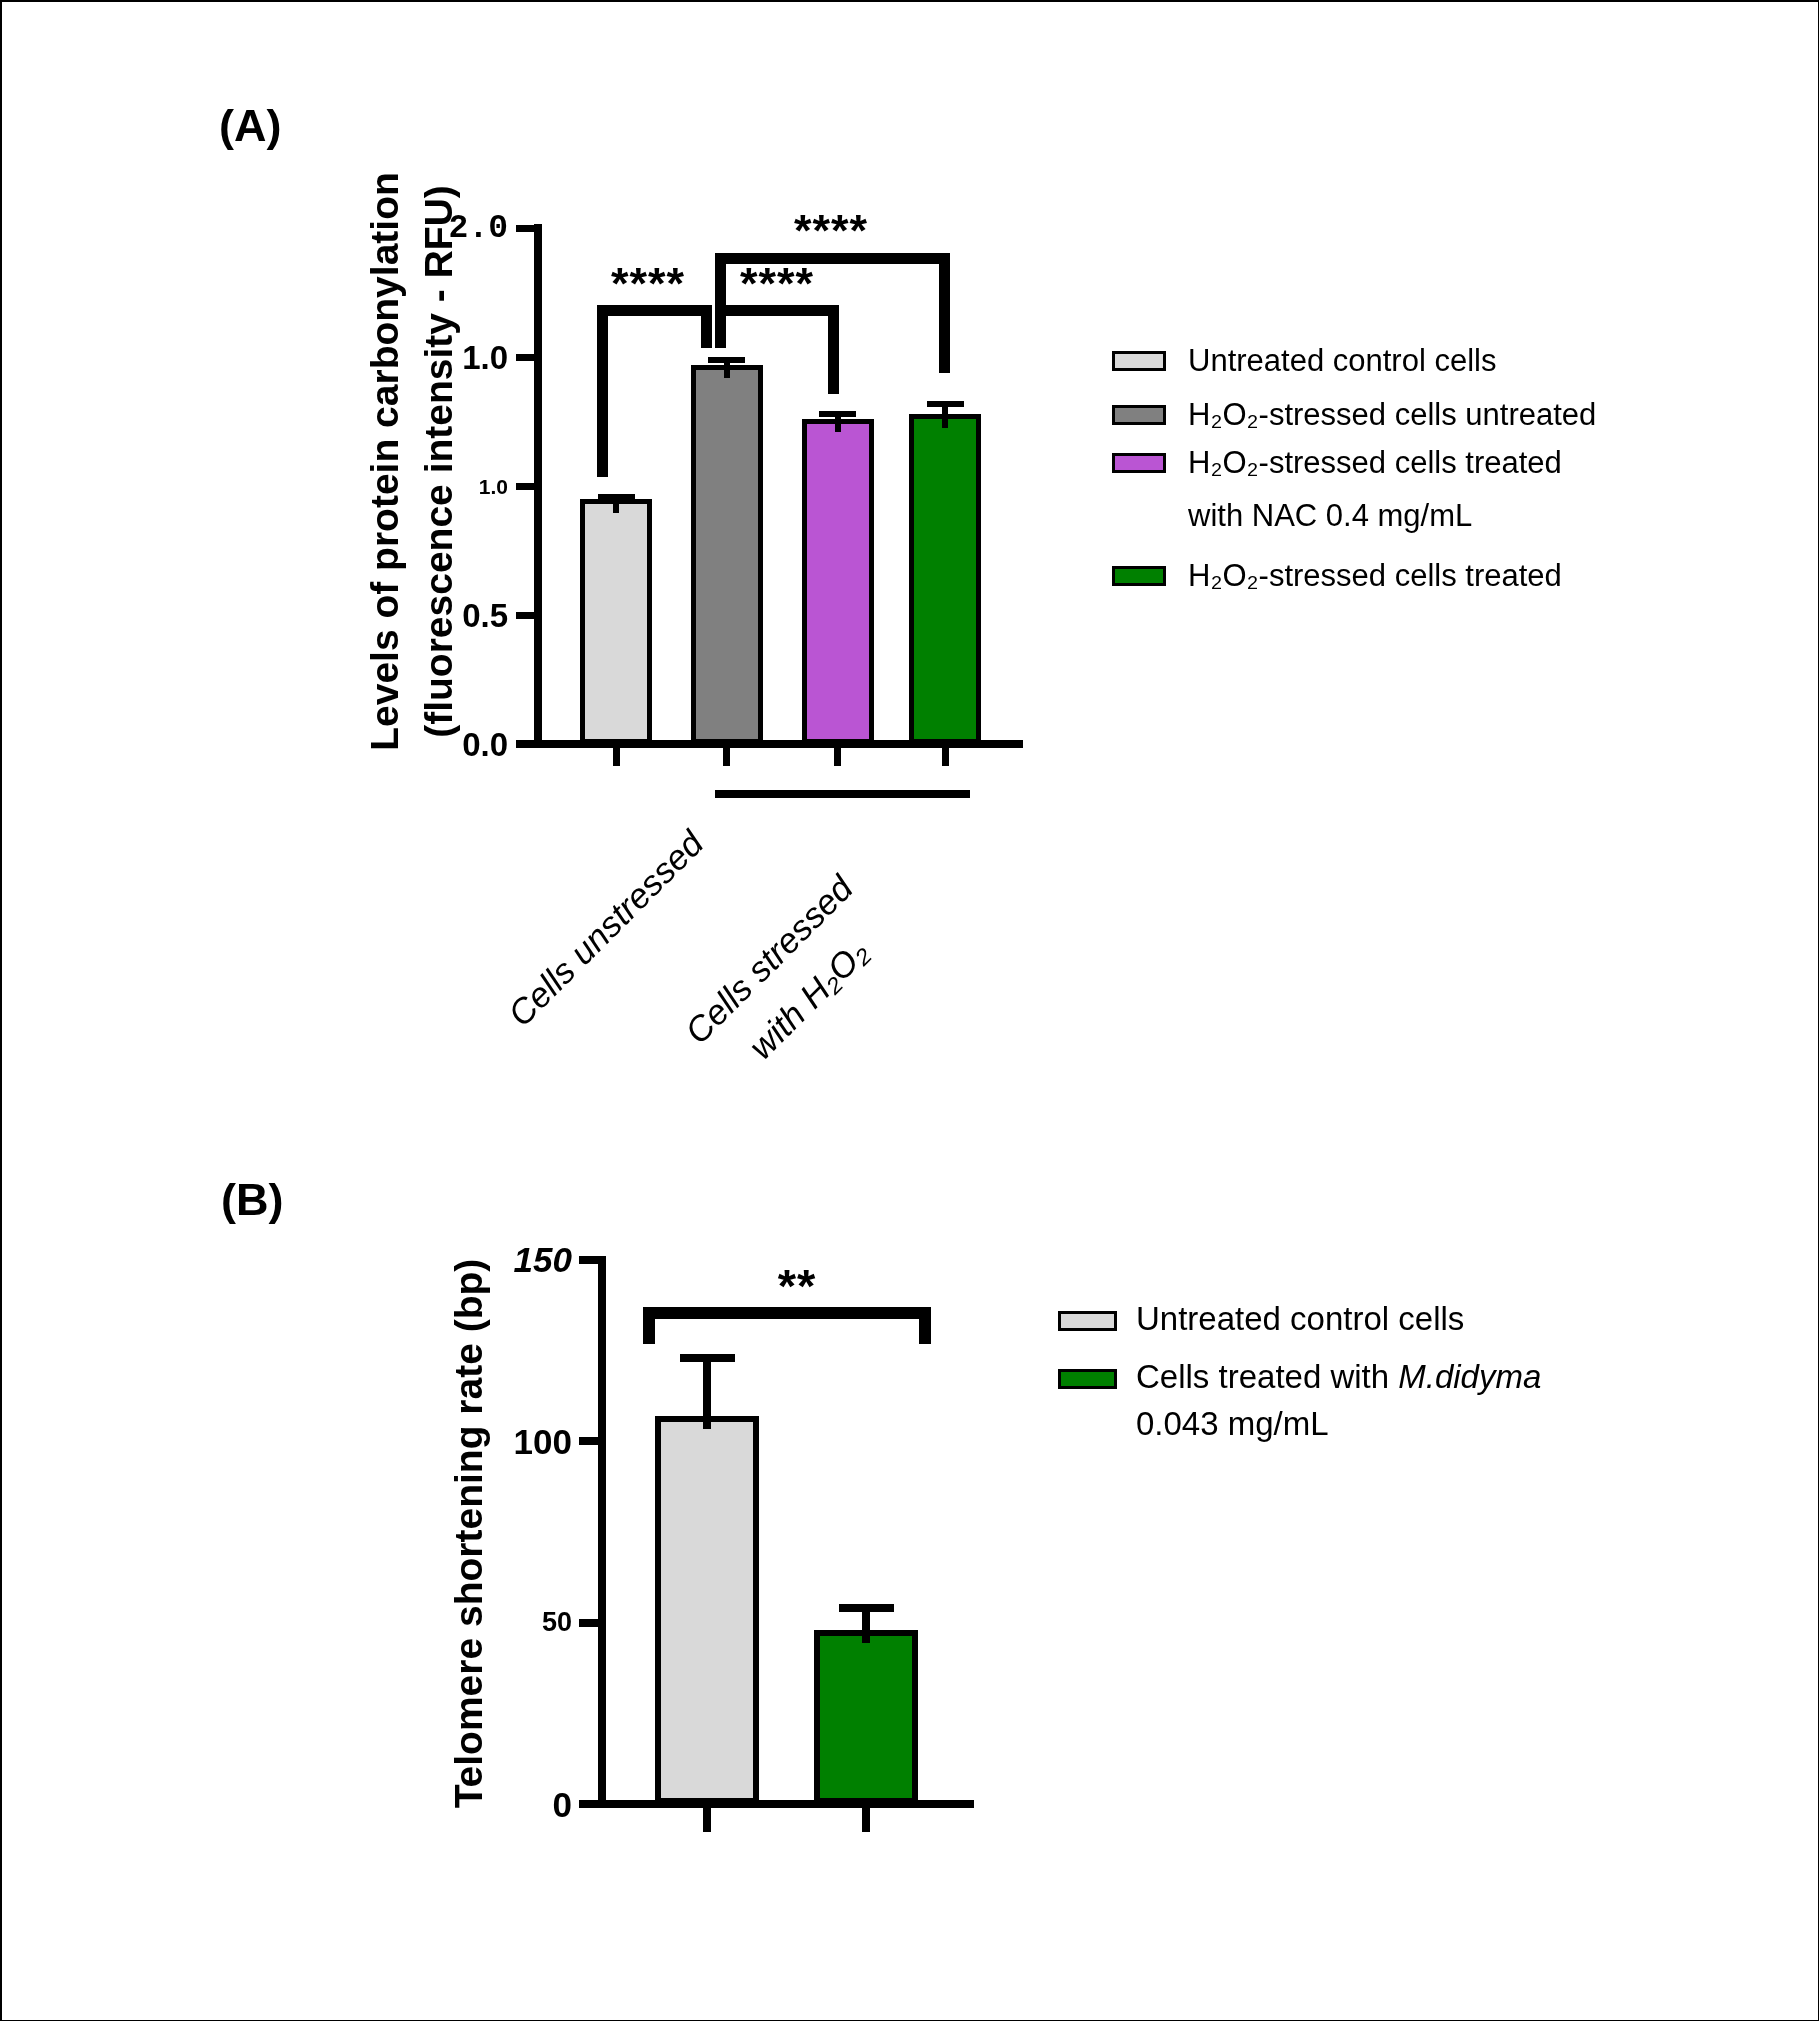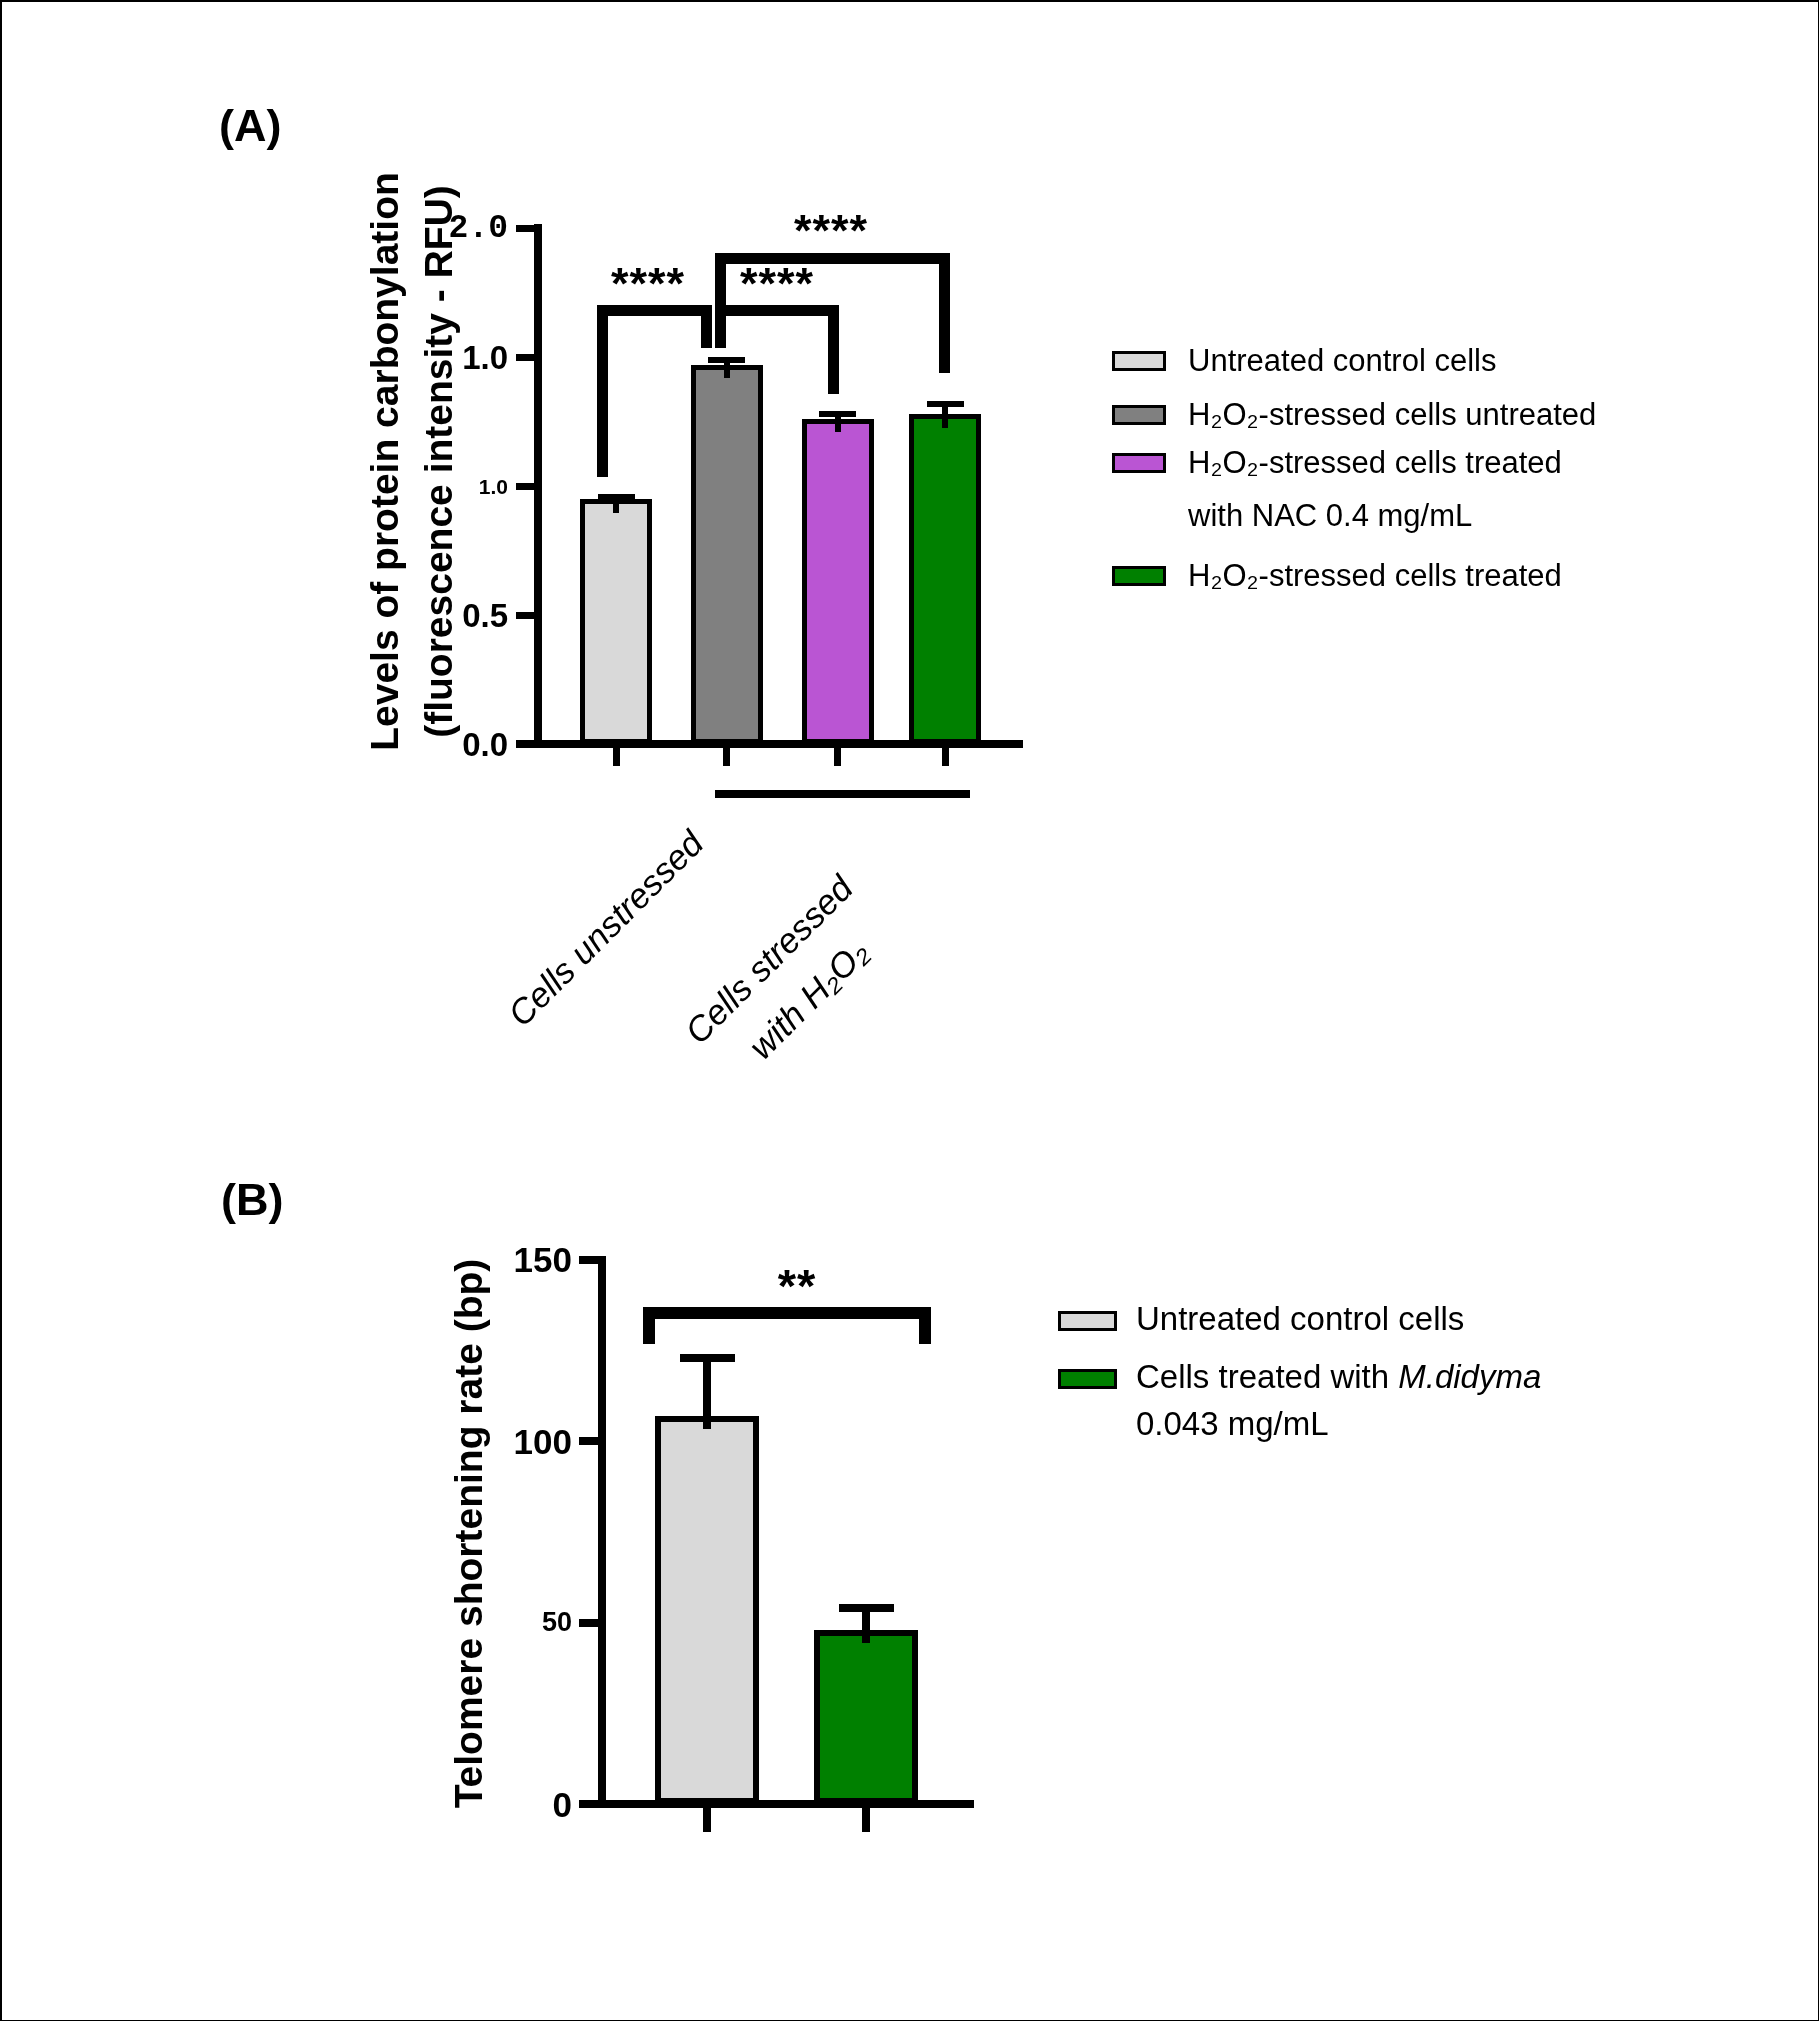--- a/index.html
+++ b/index.html
@@ -115,21 +115,21 @@
       <div class="abs" style="left: 860px; top: 714px; width: 7.8px; height: 24.4px; background: rgb(0, 0, 0);"></div>
       <div class="abs" style="left: 596px; top: 162px; width: 7.8px; height: 552px; background: rgb(0, 0, 0);"></div>
       <div class="abs" style="left: 577px; top: 706px; width: 395px; height: 7.8px; background: rgb(0, 0, 0);"></div>
       <div class="abs" style="left: 577px; top: 706px; width: 18.5px; height: 7.8px; background: rgb(0, 0, 0);"></div>
       <div class="ytick-label" style="left: 453px; top: 688px; width: 117px; font-size: 35px; line-height: 45px;">0</div>
       <div class="abs" style="left: 577px; top: 525px; width: 18.5px; height: 7.8px; background: rgb(0, 0, 0);"></div>
       <div class="ytick-label" style="left: 453px; top: 506px; width: 117px; font-size: 27px; line-height: 45px;">50</div>
       <div class="abs" style="left: 577px; top: 343px; width: 18.5px; height: 7.8px; background: rgb(0, 0, 0);"></div>
       <div class="ytick-label" style="left: 453px; top: 325px; width: 117px; font-size: 35px; line-height: 45px;">100</div>
       <div class="abs" style="left: 577px; top: 162px; width: 18.5px; height: 7.8px; background: rgb(0, 0, 0);"></div>
-      <div class="ytick-label" style="left: 453px; top: 143px; width: 117px; font-size: 35px; line-height: 45px;">150</div>
+      <div class="ytick-label" style="left: 453px; top: 143px; width: 117px; font-size: 35px; line-height: 45px; font-style: italic;">150</div>
       <div class="abs" style="left: 641px; top: 213px; width: 288px; height: 11.7px; background: rgb(0, 0, 0);"></div>
       <div class="abs" style="left: 641px; top: 213px; width: 11.7px; height: 37px; background: rgb(0, 0, 0);"></div>
       <div class="abs" style="left: 917px; top: 213px; width: 11.7px; height: 37px; background: rgb(0, 0, 0);"></div>
       <div class="stars" style="left: 678px; top: 164px; width: 234px; font-size: 47px;">**</div>
       <div class="swatch" style="left: 1056px; top: 217px; width: 59px; height: 19.5px; background: rgb(217, 217, 217);"></div>
       <div class="legend-line" style="left: 1134px; top: 207px; font-size: 33px; line-height: 35px;"><span>Untreated control cells</span></div>
       <div class="swatch" style="left: 1056px; top: 275px; width: 59px; height: 19.5px; background: rgb(0, 128, 0);"></div>
       <div class="legend-line" style="left: 1134px; top: 265px; font-size: 33px; line-height: 35px;"><span>Cells treated with </span><span style="font-style: italic;">M.didyma</span></div>
       <div class="legend-line" style="left: 1134px; top: 312px; font-size: 33px; line-height: 35px;"><span>0.043 mg/mL</span></div>
     </div>

